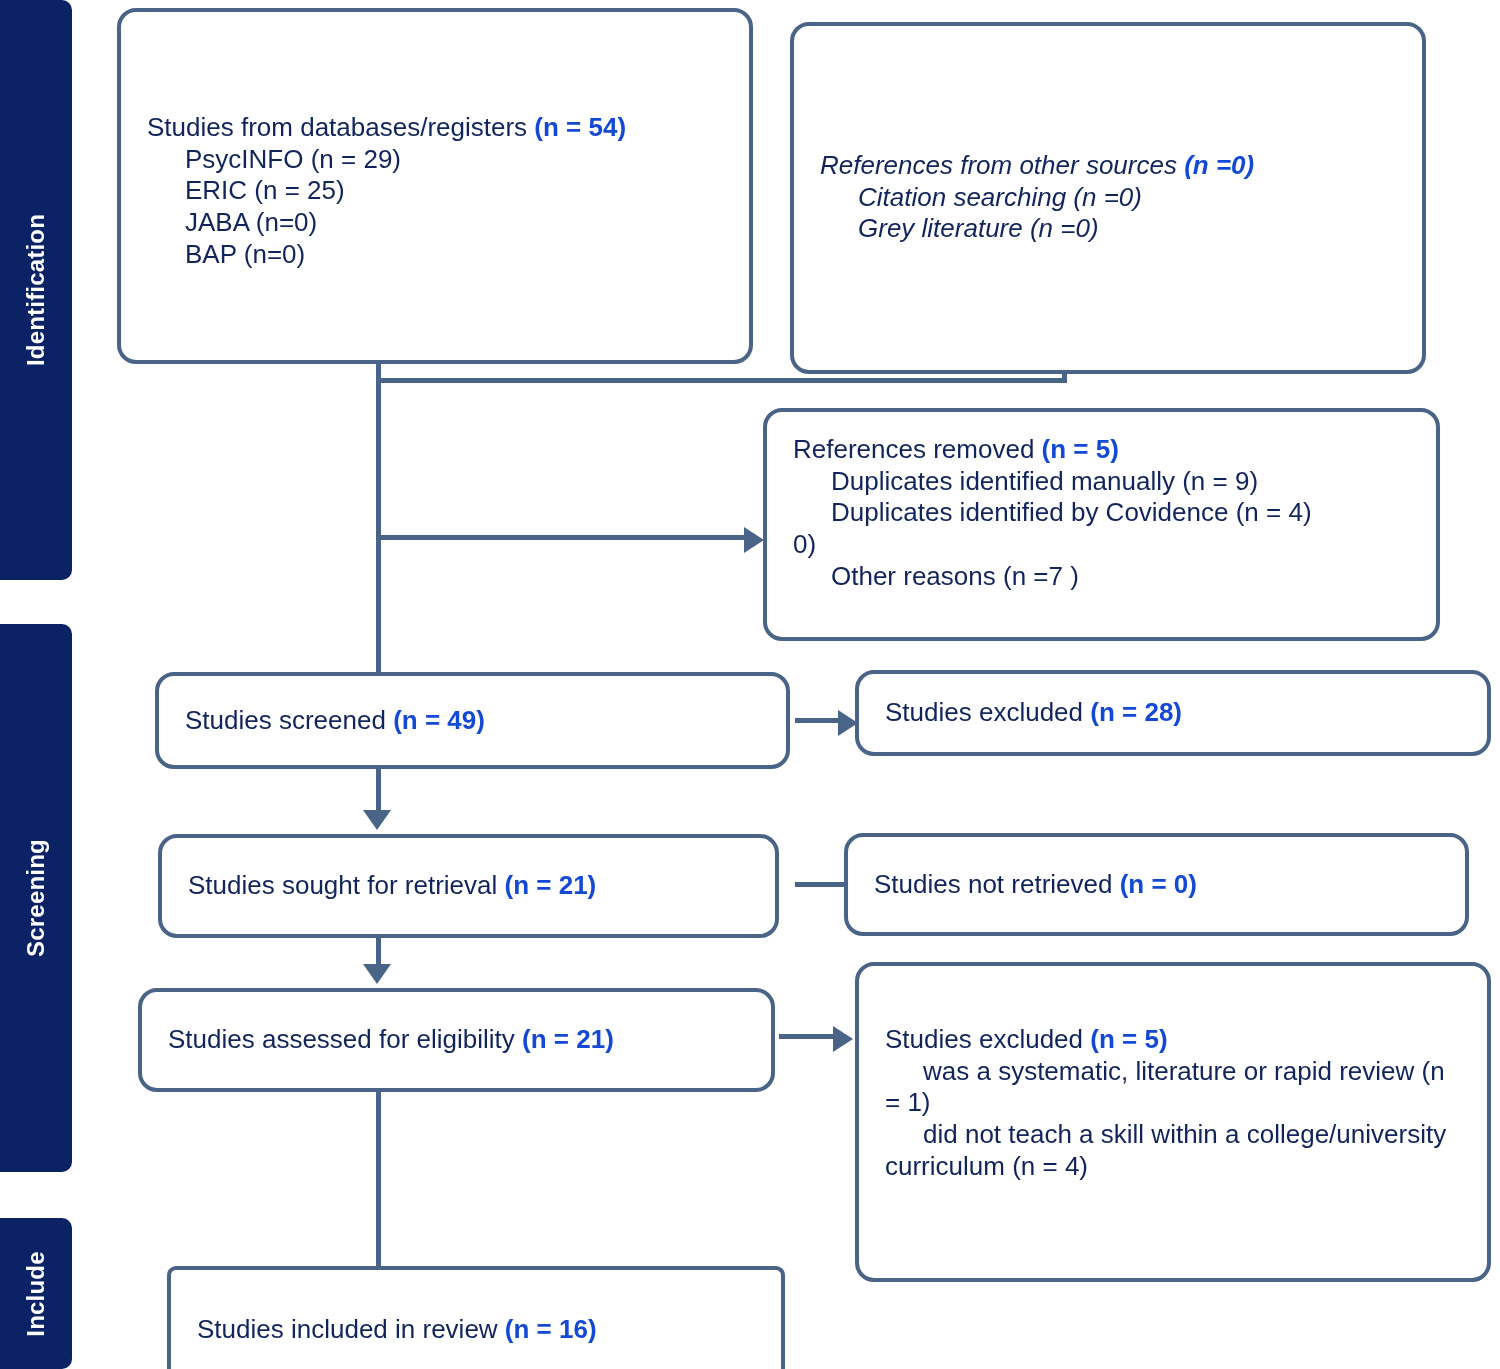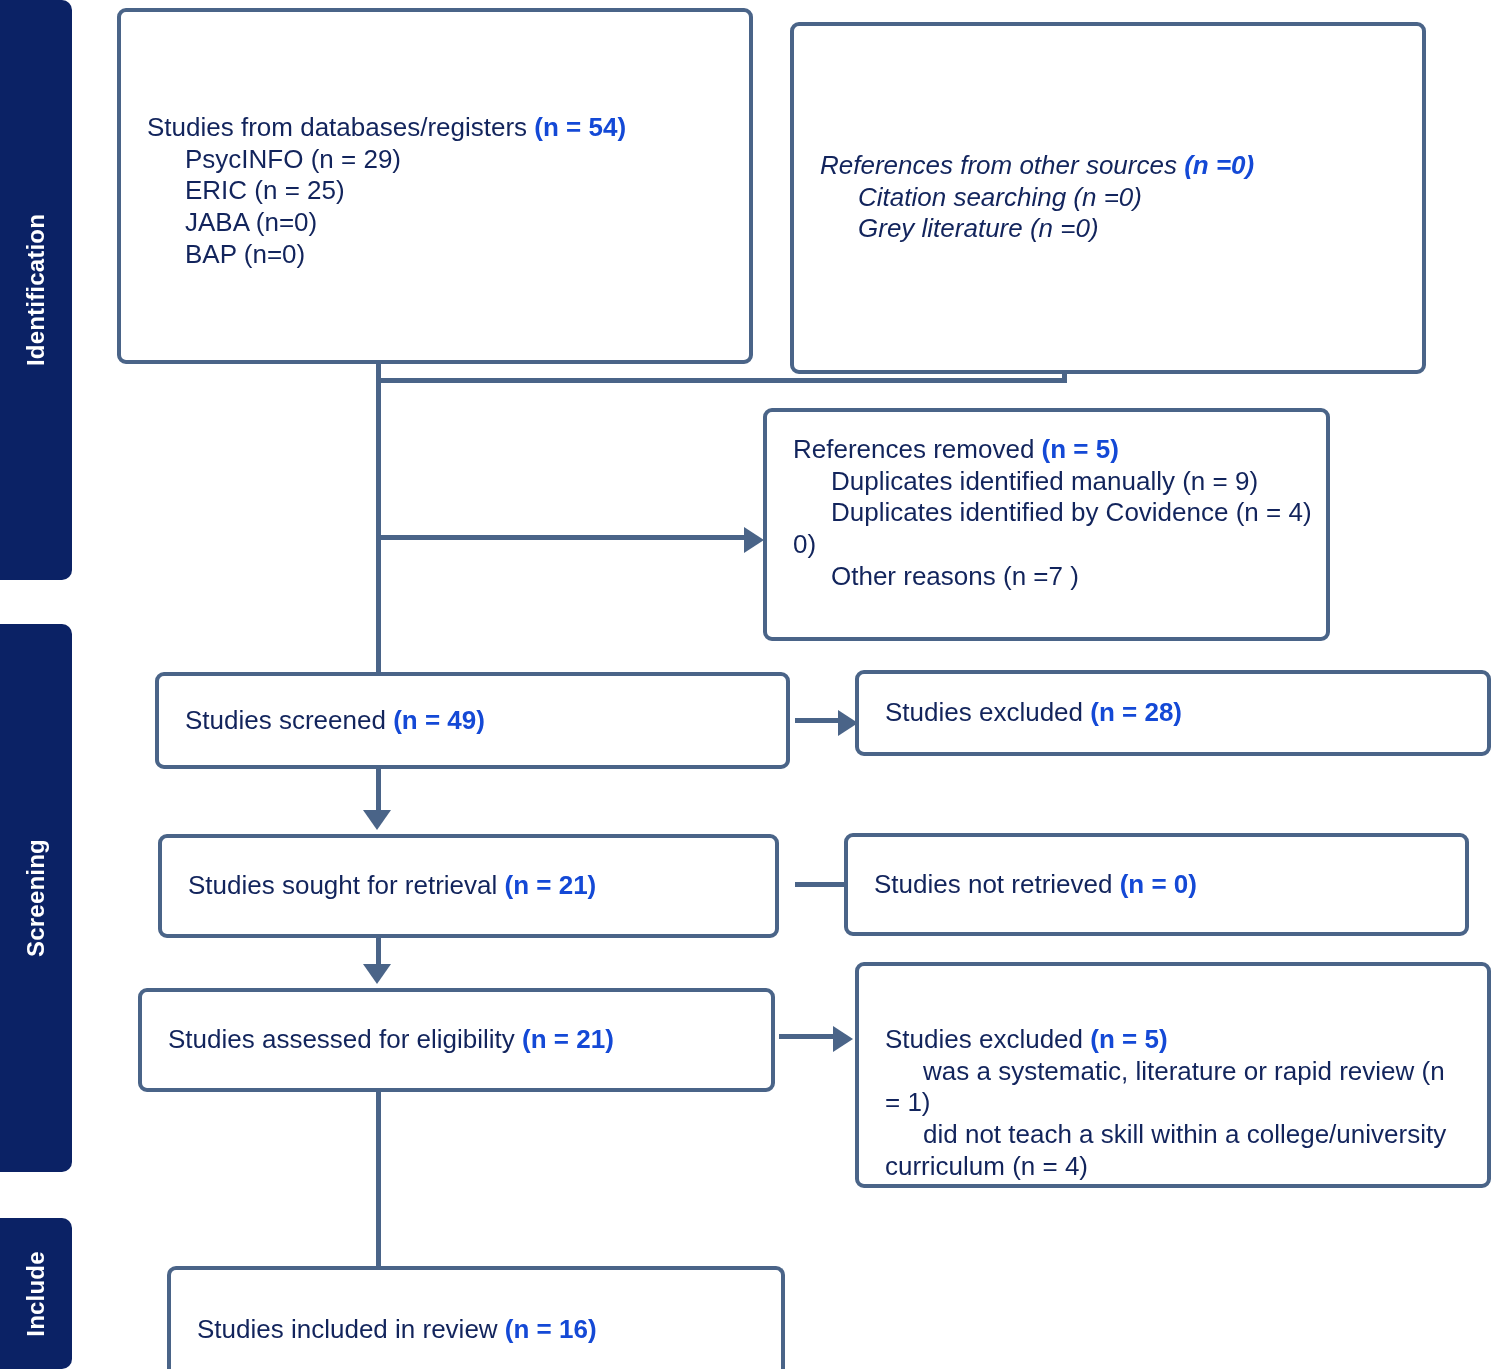--- a/index.html
+++ b/index.html
@@ -19,46 +19,46 @@
     color:#ffffff;font-weight:bold;font-size:24px;letter-spacing:.2px;
     font-family:"Liberation Sans","DejaVu Sans",sans-serif;
   }
   #phase-identification{left:0;top:0;width:72px;height:580px;}
   #phase-screening{left:0;top:624px;width:72px;height:548px;}
   #phase-include{left:0;top:1218px;width:72px;height:151px;}
 
   
   .box{
     position:absolute;box-sizing:border-box;background:#ffffff;
-    border:4px solid #4a6488;border-radius:9px;
+    border:4px solid #4a6488;border-radius:19px;
     color:#12245c;
   }
   .box .txt{
     position:absolute;left:26px;right:14px;
     font-size:26px;line-height:1.22;color:#12245c;
     font-family:"Liberation Sans","DejaVu Sans",sans-serif;
   }
   .box .txt.mid{top:50%;transform:translateY(-50%);}
   .nblue{color:#1449d6;font-weight:bold;}
   .sub{margin-left:38px;display:block;}
   .sub2{margin-left:0;display:block;}
 
   
   #box-databases{left:117px;top:8px;width:636px;height:356px;}
   #box-databases .txt{top:100px;}
   #box-other-sources{left:790px;top:22px;width:636px;height:352px;font-style:italic;}
   #box-other-sources .txt{top:124px;}
-  #box-refs-removed{left:763px;top:408px;width:567px;height:233px;}
+  #box-refs-removed{left:763px;top:408px;width:677px;height:233px;}
   #box-refs-removed .txt{top:22px;}
   #box-screened{left:155px;top:672px;width:635px;height:97px;}
   #box-excluded-28{left:855px;top:670px;width:636px;height:86px;text-decoration:underline;}
   #box-sought{left:158px;top:834px;width:621px;height:104px;}
   #box-not-retrieved{left:844px;top:833px;width:625px;height:103px;}
   #box-assessed{left:138px;top:988px;width:637px;height:104px;}
-  #box-excluded-5{left:855px;top:962px;width:636px;height:226px;}
+  #box-excluded-5{left:855px;top:962px;width:636px;height:320px;}
   #box-excluded-5 .txt{top:58px;}
   #box-included{left:167px;top:1266px;width:618px;height:103px;border-bottom:none;border-radius:9px 9px 0 0;}
 
   
   .ln{position:absolute;background:#4a6488;}
   .vl{width:5px;}
   .hl{height:5px;}
   .arrow-d{position:absolute;width:0;height:0;
     border-left:14px solid transparent;border-right:14px solid transparent;
     border-top:20px solid #4a6488;}

